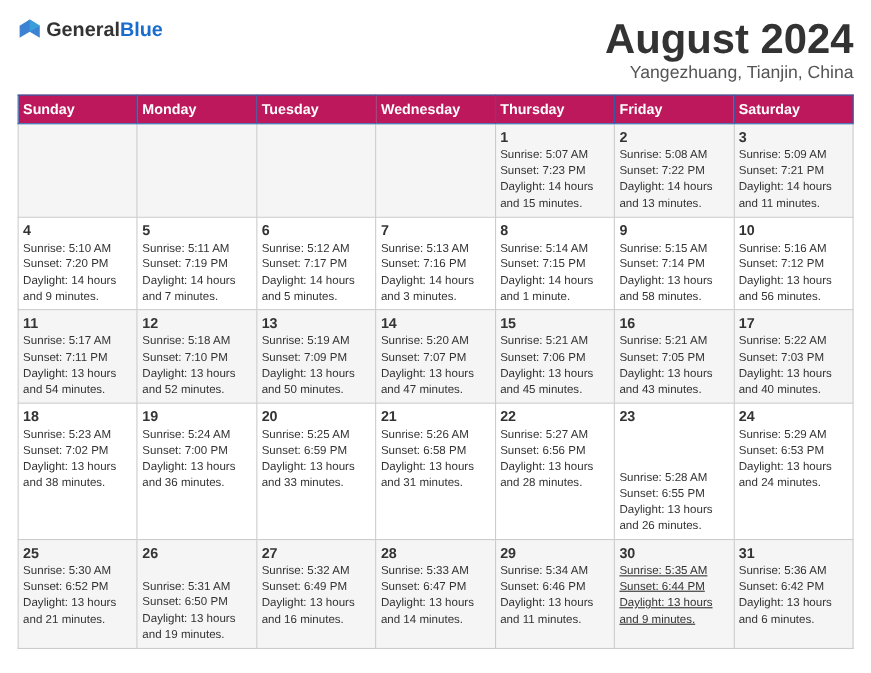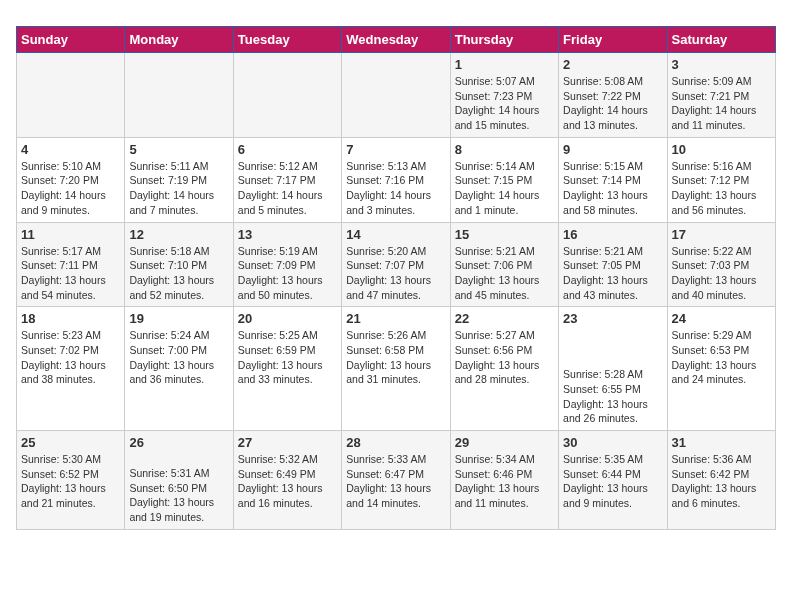--- a/index.html
+++ b/index.html
@@ -89,20 +89,33 @@
       line-height: 1.4;
     }
     .empty-cell {
       min-height: 70px;
     }
   </style>
 </head>
 <body>
 
 <div class="header-area">
+  <div class="logo">
+    <svg class="logo-icon" viewBox="0 0 24 24" xmlns="http://www.w3.org/2000/svg">
+      <polygon points="12,2 22,8 22,20 12,14 2,20 2,8" fill="#1a6dcc" opacity="0.85"></polygon>
+      <polygon points="12,2 22,8 12,14" fill="#3a9edb"></polygon>
+    </svg>
+    <div>
+      <span class="logo-text-general">General</span><span class="logo-text-blue">Blue</span>
+    </div>
+  </div>
+  <div class="title-area">
+    <div class="main-title">August 2024</div>
+    <div class="subtitle">Yangezhuang, Tianjin, China</div>
+  </div>
 </div>
 
 <table>
   <thead>
     <tr>
     <th>Sunday</th>
         <th>Monday</th>
         <th>Tuesday</th>
         <th>Wednesday</th>
         <th>Thursday</th>
@@ -322,21 +335,21 @@
         </td>
         <td>
           <span class="day-number">29</span>
           <div class="cell-content" style="white-space: pre-line;">Sunrise: 5:34 AM
 Sunset: 6:46 PM
 Daylight: 13 hours
 and 11 minutes.</div>
         </td>
         <td>
           <span class="day-number">30</span>
-          <div class="cell-content" style="white-space: pre-line;">Sunrise: 5:35 AM
+          <div class="cell-content" style="white-space: pre-line; text-decoration: underline;">Sunrise: 5:35 AM
 Sunset: 6:44 PM
 Daylight: 13 hours
 and 9 minutes.</div>
         </td>
         <td>
           <span class="day-number">31</span>
           <div class="cell-content" style="white-space: pre-line;">Sunrise: 5:36 AM
 Sunset: 6:42 PM
 Daylight: 13 hours
 and 6 minutes.</div>

